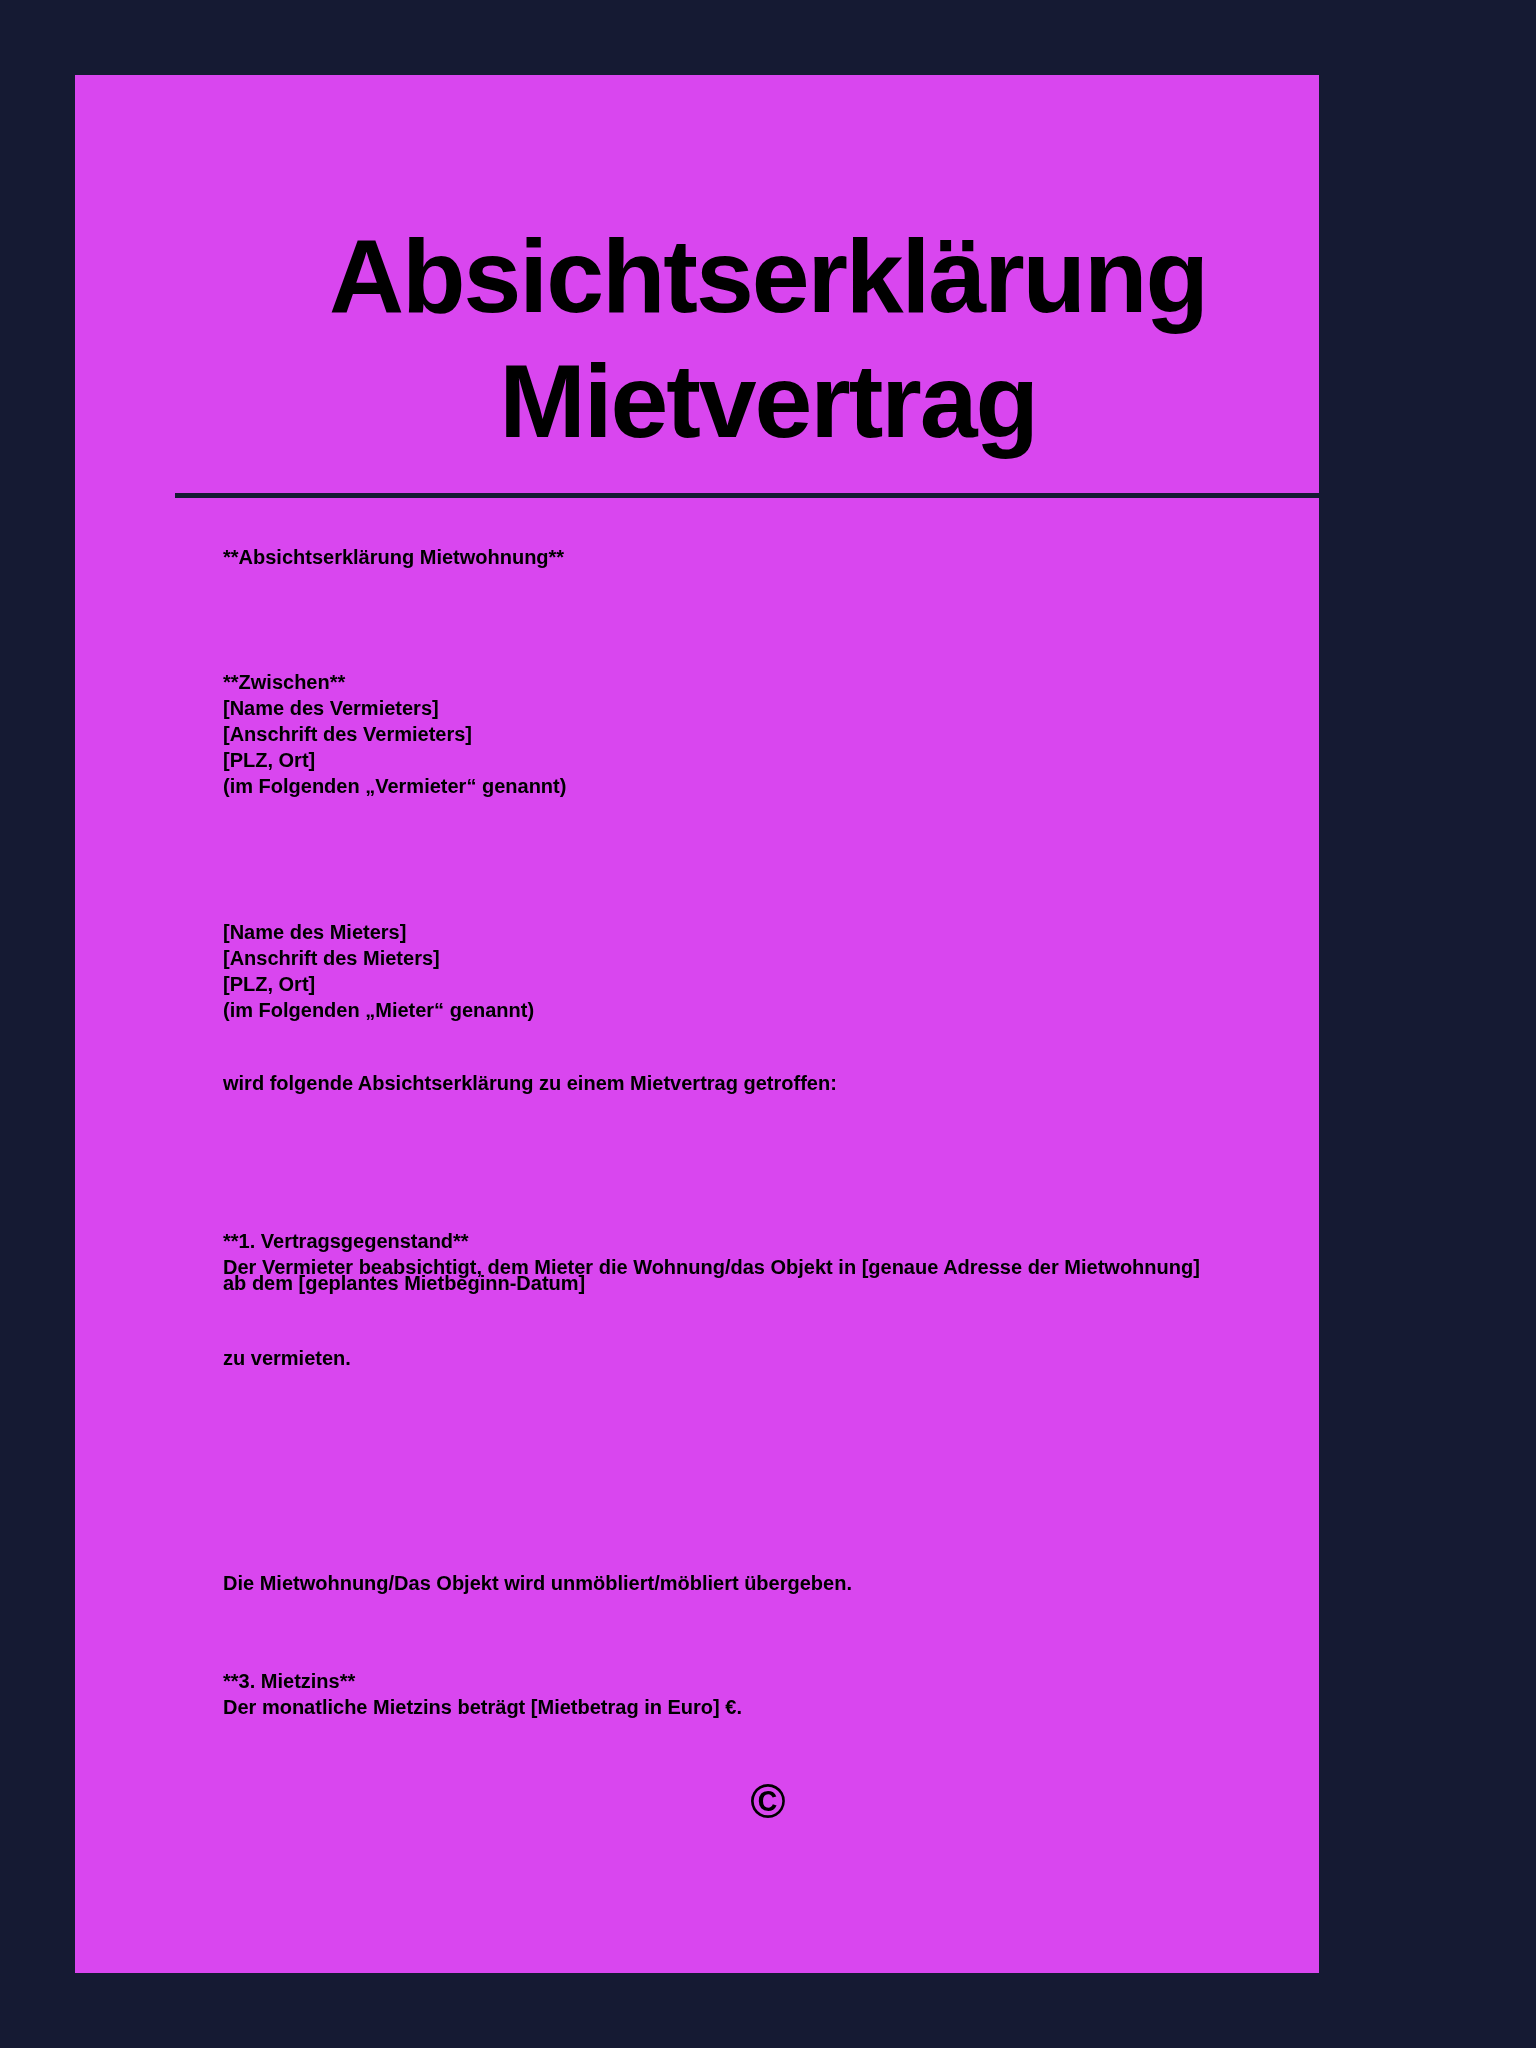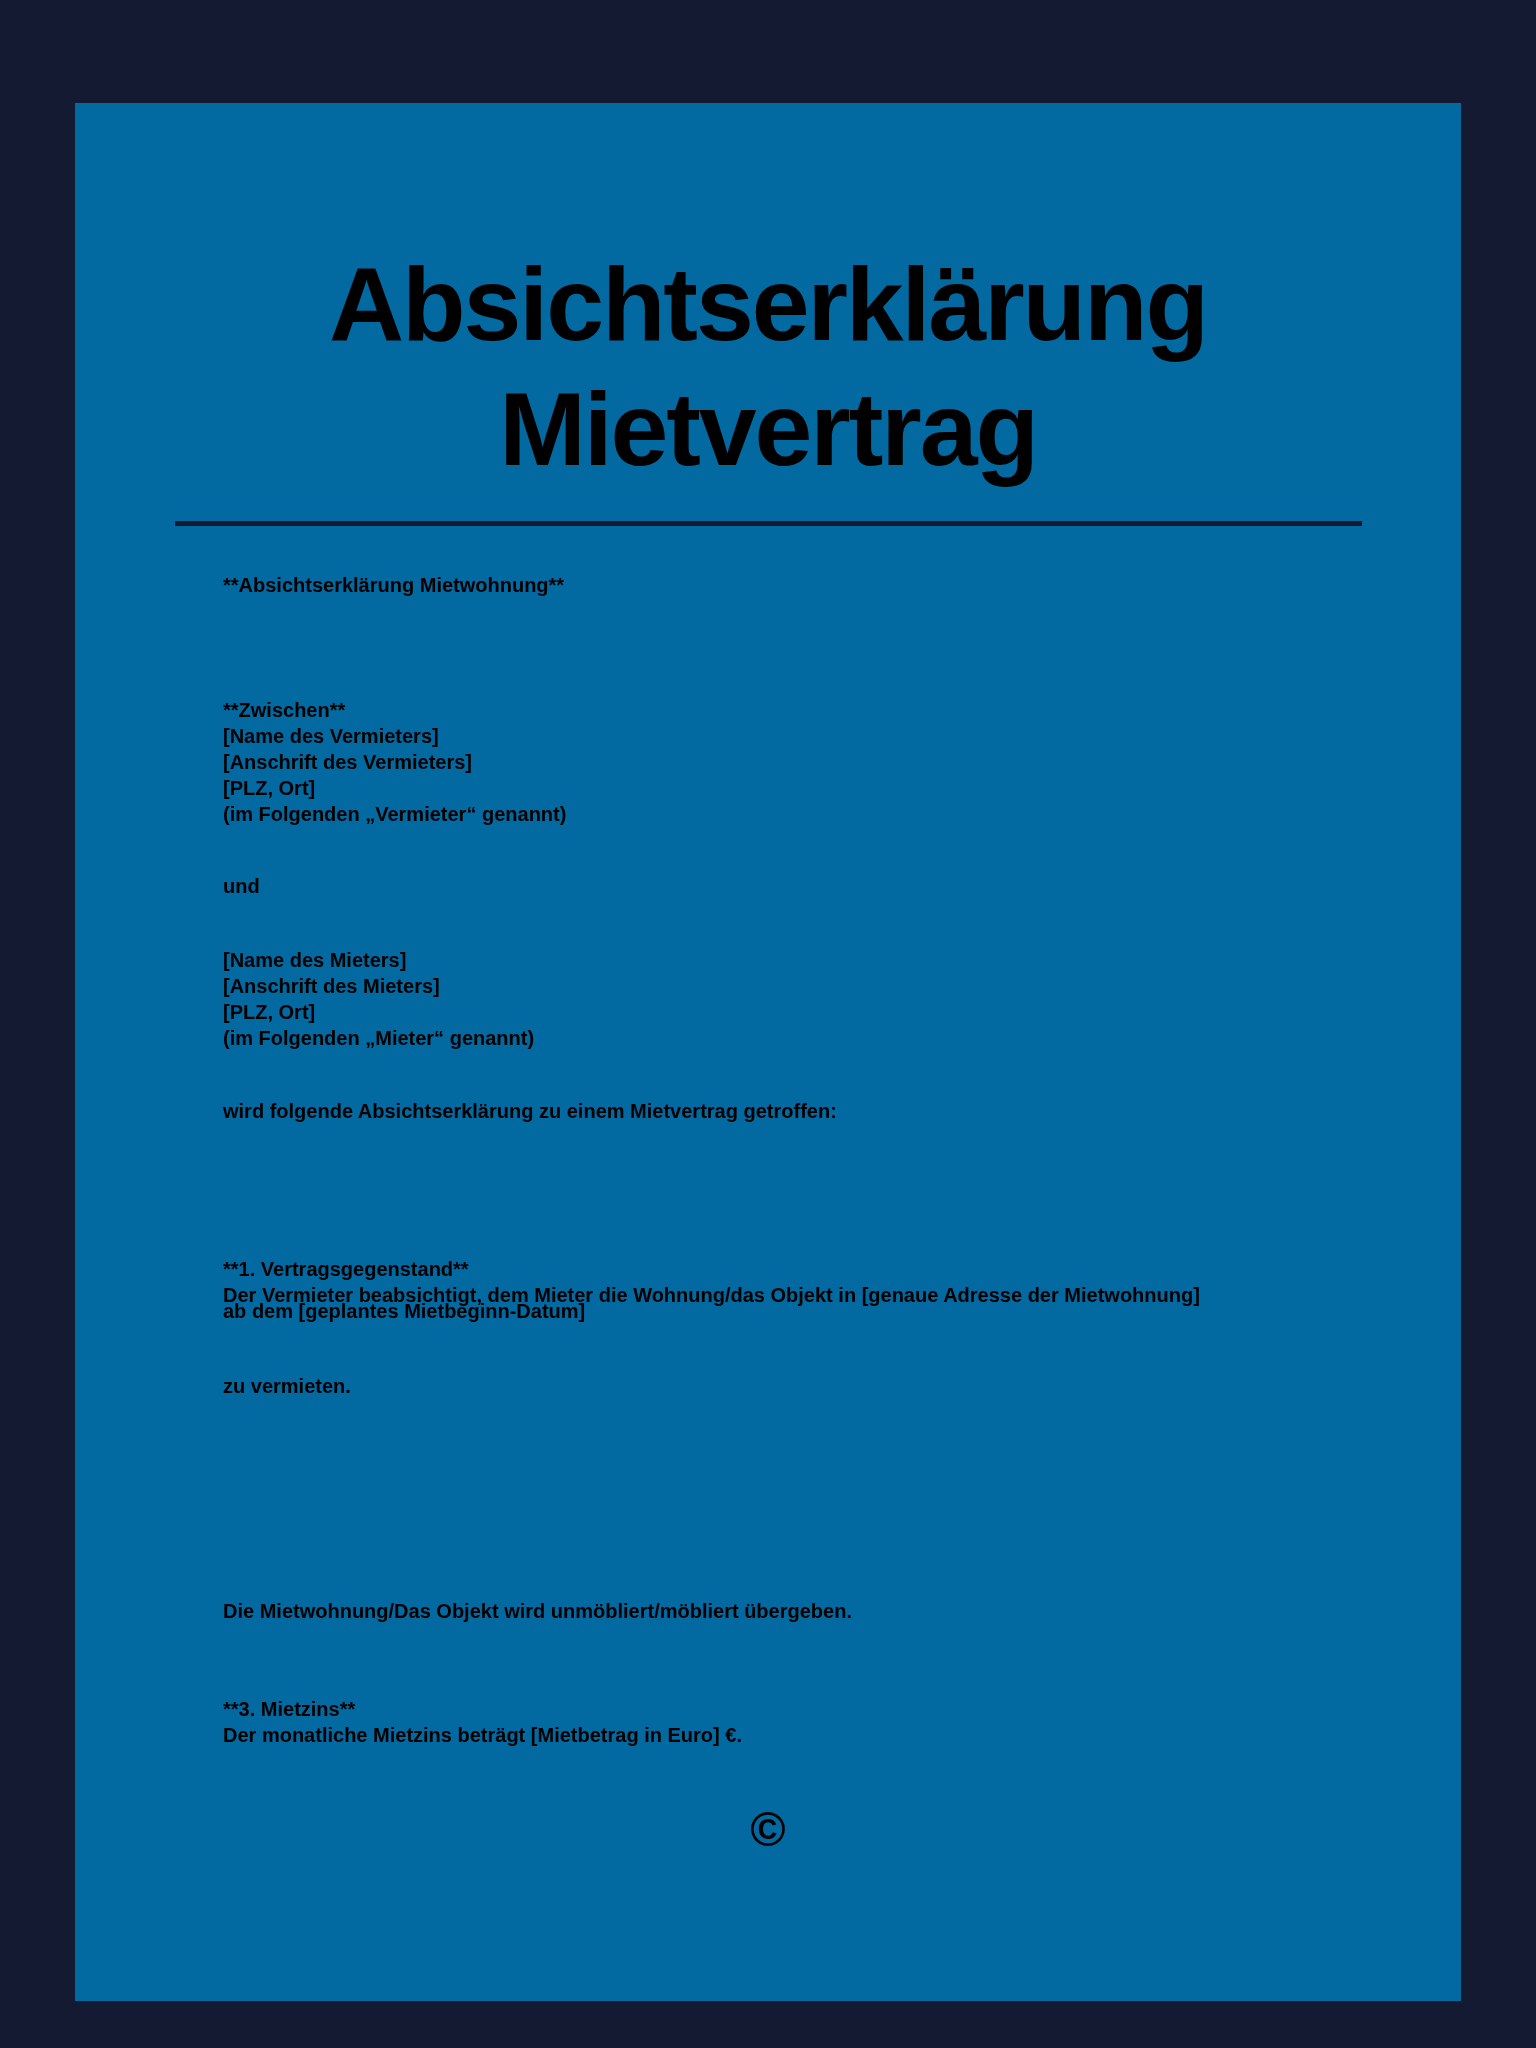--- a/index.html
+++ b/index.html
@@ -11,24 +11,23 @@
     height: 2048px;
     position: relative;
     background: #151a33;
     overflow: hidden;
     font-family: "Liberation Sans", sans-serif;
   }
   .page {
     position: absolute;
     left: 75px;
     top: 75px;
-    width: 1386px;
+    width: 1244px;
     height: 1898px;
-    background: #0369a1;
-    margin-top: 28px;
+    background: #d946ef;
   }
   .doc-title {
     position: absolute;
     left: 0;
     top: 139px;
     width: 1386px;
     text-align: center;
     font-weight: 700;
     font-size: 104px;
     line-height: 125px;
@@ -75,21 +74,20 @@
   <div class="title-rule"></div>
 
   <div class="para" style="top:469px">**Absichtserklärung Mietwohnung**</div>
 
   <div class="para" style="top:594px">**Zwischen**
 [Name des Vermieters]
 [Anschrift des Vermieters]
 [PLZ, Ort]
 (im Folgenden „Vermieter“ genannt)</div>
 
-  <div class="para" style="top:770px">und</div>
 
   <div class="para" style="top:844px">[Name des Mieters]
 [Anschrift des Mieters]
 [PLZ, Ort]
 (im Folgenden „Mieter“ genannt)</div>
 
   <div class="para" style="top:995px">wird folgende Absichtserklärung zu einem Mietvertrag getroffen:</div>
 
   <div class="para" style="top:1153px">**1. Vertragsgegenstand**
 Der Vermieter beabsichtigt, dem Mieter die Wohnung/das Objekt in [genaue Adresse der Mietwohnung]</div>

